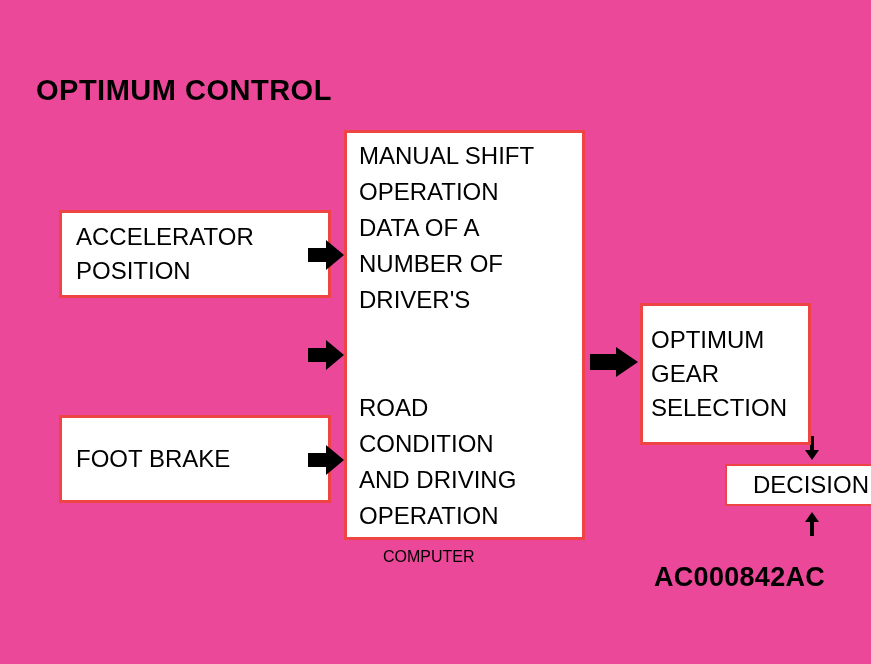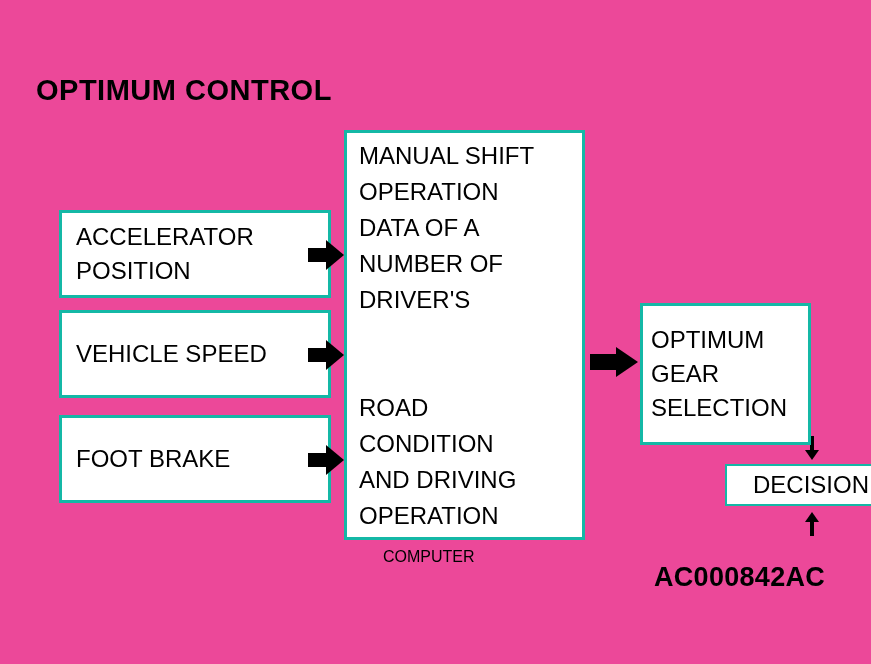--- a/index.html
+++ b/index.html
@@ -25,21 +25,21 @@
     font-size: 29px;
     font-weight: bold;
     letter-spacing: 0.5px;
     white-space: nowrap;
   }
 
   
   .box {
     position: absolute;
     box-sizing: border-box;
-    border: 3px solid #14b8a6;
+    border: 3px solid #ef4444;
     background: #ffffff;
   }
   .box-text {
     position: absolute;
     font-size: 24px;
     line-height: 34px;
     white-space: pre-line;
   }
 
   
@@ -193,23 +193,20 @@
 
   <div class="box input-box" id="input-box-0">
     <div class="box-text">ACCELERATOR
 POSITION</div>
   </div>
   <div class="block-arrow" id="arrow-in-0">
     <div class="shaft"></div>
     <div class="head"></div>
   </div>
 
-  <div class="box input-box" id="input-box-1">
-    <div class="box-text">VEHICLE SPEED</div>
-  </div>
   <div class="block-arrow" id="arrow-in-1">
     <div class="shaft"></div>
     <div class="head"></div>
   </div>
 
   <div class="box input-box" id="input-box-2">
     <div class="box-text">FOOT BRAKE</div>
   </div>
   <div class="block-arrow" id="arrow-in-2">
     <div class="shaft"></div>

